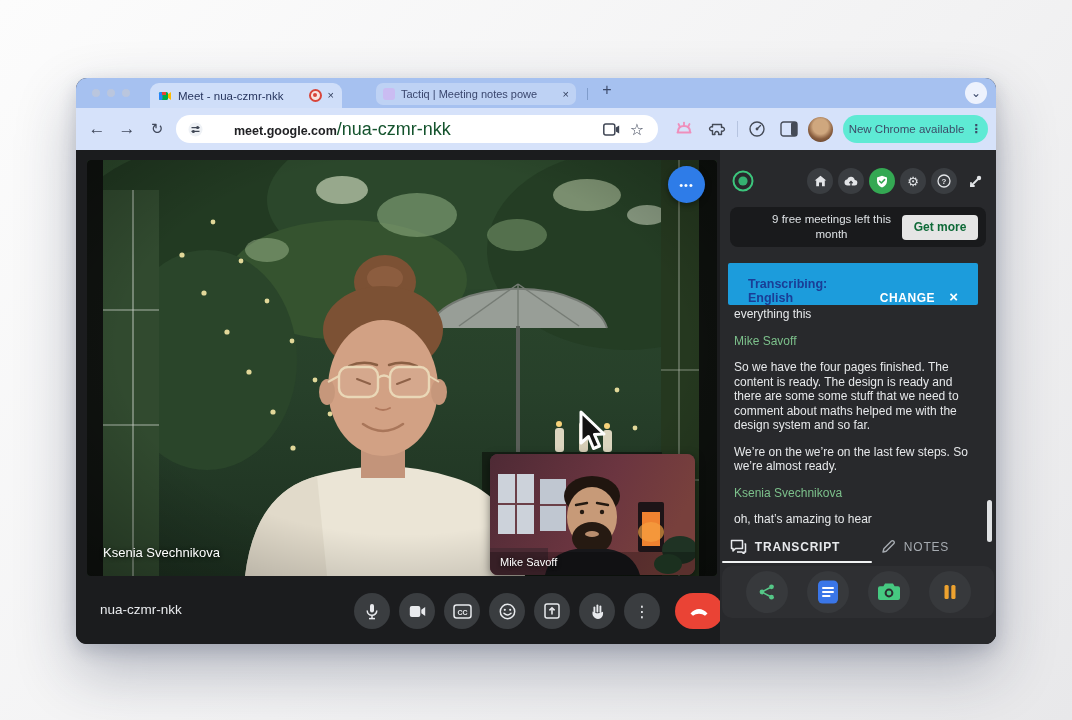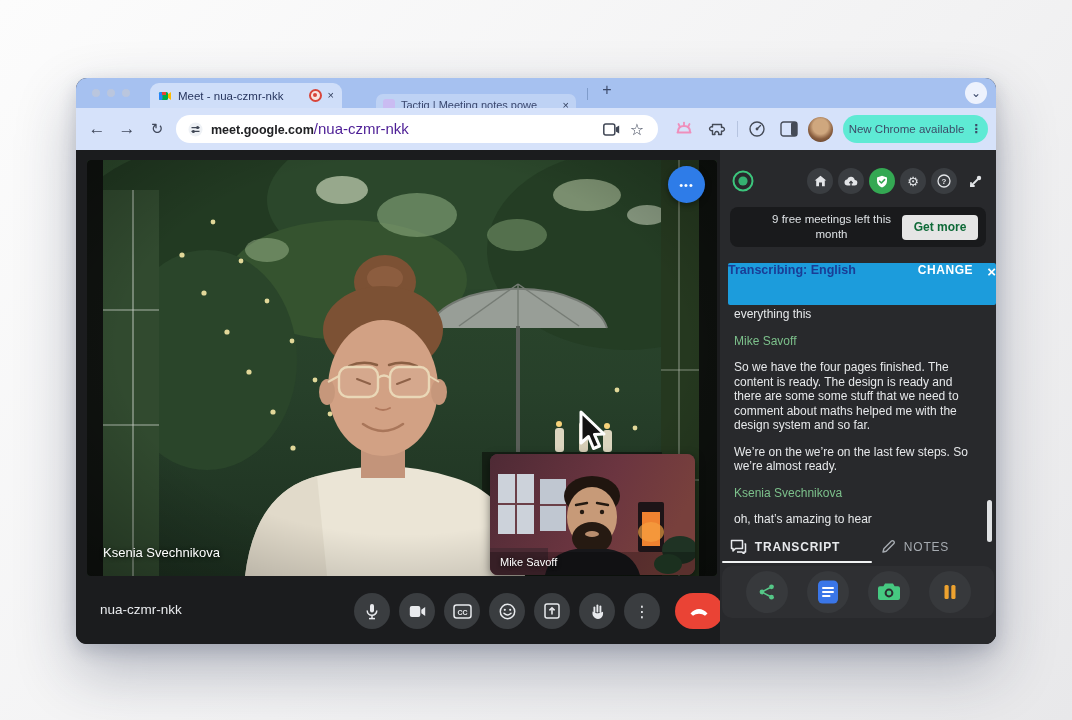--- a/index.html
+++ b/index.html
@@ -22,42 +22,42 @@
   .tab-active {
     position:absolute; left:74px; top:5px; width:192px; height:25px;
     background:#cfdef9; border-radius:9px 9px 0 0;
     display:flex; align-items:center; padding:0 8px; gap:6px;
   }
   .tab-title { font-size:11.5px; color:#27355e; white-space:nowrap; overflow:hidden; text-overflow:ellipsis; flex:1; }
   .rec-dot { width:13px; height:13px; border-radius:50%; border:2.5px solid #d8453a; background:#f7e3e1; flex:none; position:relative; }
   .rec-dot::after { content:""; position:absolute; left:2px; top:2px; width:4px; height:4px; border-radius:50%; background:#d8453a; }
   .tab-x { font-size:11px; color:#33405f; flex:none; line-height:1; }
   .tab-2 {
-    position:absolute; left:300px; top:16px; width:200px; height:22px;
+    position:absolute; left:300px; top:5px; width:200px; height:22px;
     background:rgba(255,255,255,.28); border-radius:7px;
     display:flex; align-items:center; padding:0 7px; gap:6px;
   }
   .tab2-fav { width:12px; height:12px; border-radius:3px; background:#cabcf2; flex:none; }
   .tab-2 .tab-title { font-size:11px; color:#3a476e; }
   .strip-div { position:absolute; left:511px; top:10px; width:1px; height:12px; background:#7f9ccb; }
   .newtab { position:absolute; left:520px; top:3px; font-size:16px; color:#3c4a6b; width:22px; text-align:center; }
   .strip-chevron {
     position:absolute; right:9px; top:4px; width:22px; height:22px; border-radius:50%;
     background:#edf2fd; color:#3c4a6b; font-size:12px; display:flex; align-items:center; justify-content:center;
   }
   
   .toolbar { position:absolute; left:0; top:30px; width:100%; height:42px; background:#d6e2fa; display:flex; align-items:center; }
   .nav-ic { font-size:17px; color:#41495c; width:30px; text-align:center; flex:none; }
   .nav-ic.rel { font-size:15px; }
   .omnibox {
     margin-left:4px; width:482px; height:28px; background:#fff; border-radius:14px;
     display:flex; align-items:center; padding:0 12px; gap:8px; flex:none;
   }
-  .omni-host { font-size:12.5px; color:#202124; font-weight:bold; }
-  .omni-path { font-size:15px; color:#4c1d95; }
+  .omni-host { font-size:12.5px; color:#202124; font-weight:bold;margin-left:23px; }
+  .omni-path { font-size:18px; color:#14532d; }
   .omni-spacer { flex:1; }
   .ext-pink { width:20px; height:20px; margin-left:16px; flex:none; }
   .tb-svg { flex:none; }
   .tb-div { width:1px; height:16px; background:#b6c4e0; margin:0 10px; flex:none; }
   .avatar { width:25px; height:25px; border-radius:50%; flex:none; margin-left:10px;
     background:radial-gradient(circle at 50% 38%, #cfa77e 0 38%, #8a5f40 62%, #4e3423 100%); }
   .update-pill {
     margin-left:10px; height:28px; flex:1; margin-right:8px; background:#5eead4; border-radius:14px;
     display:flex; align-items:center; justify-content:center; gap:6px;
   }
@@ -101,22 +101,22 @@
     position:absolute; left:10px; right:10px; top:57px; height:40px; background:#191a1c;
     border-radius:8px; display:flex; align-items:center; padding:0 8px 0 31px;
   }
   .quota-text { flex:1; font-size:11.5px; line-height:1.3; color:#dde1e4; text-align:center; padding:0 6px; }
   .getmore-btn {
     flex:none; width:76px; height:25px; background:#e5e5e5; border-radius:4px; border:none;
     font-size:12px; font-weight:bold; color:#0e6a38; display:flex; align-items:center; justify-content:center;
     font-family:inherit;
   }
   .transcribe-bar {
-    position:absolute; left:8px; right:0; top:113px; height:42px; background:#1c9cdc; border-radius:2px;
-    display:flex; align-items:flex-start; padding:0 0; gap:14px;
+    position:absolute; left:8px; right:18px; top:113px; height:42px; background:#1c9cdc; border-radius:2px;
+    display:flex; align-items:flex-end; padding:0 20px; gap:14px;
   }
   .transcribe-label { font-size:12.5px; font-weight:bold; color:#1a3d96; flex:1; }
   .change-btn { font-size:12px; font-weight:bold; color:#fff; letter-spacing:.6px; }
   .bar-x { font-size:15px; color:#fff; font-weight:bold; }
   .transcript { position:absolute; left:14px; width:246px; top:157px; height:223px; overflow:hidden;
     font-size:12px; line-height:14.5px; color:#e6e8ea; }
   .t-line { margin-bottom:12px; }
   .t-speaker { margin-bottom:12px; color:#7cc08b; }
   .t-scroll { position:absolute; right:4px; top:350px; width:5px; height:42px; border-radius:3px; background:#e0e2e4; }
   .ptabs { position:absolute; left:0; right:16px; top:383px; height:27px; display:flex; }

